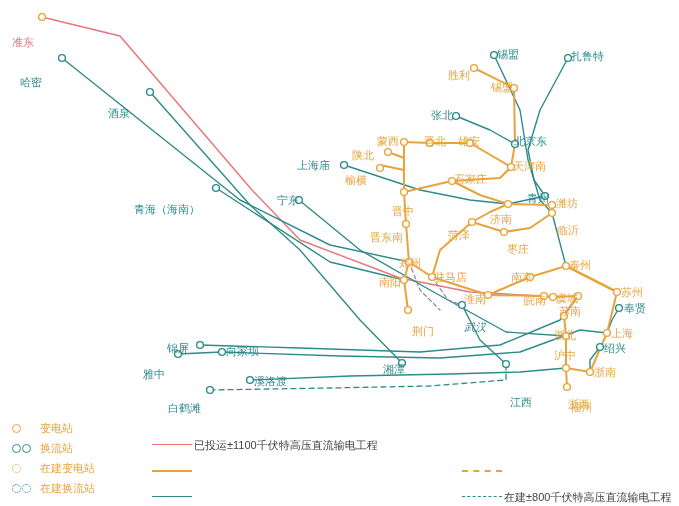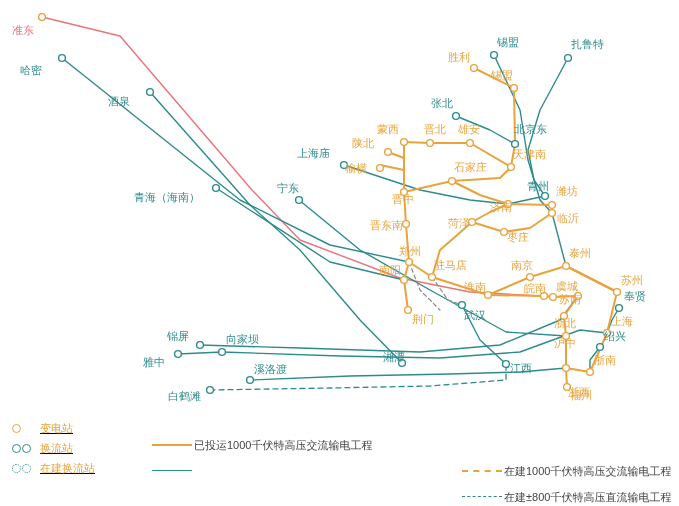--- a/index.html
+++ b/index.html
@@ -25,34 +25,34 @@
     left: 0; top: 0;
     width: 679px;
     height: 506px;
   }
   .node-label {
     position: absolute;
     font-size: 11px;
     white-space: nowrap;
     line-height: 12px;
     letter-spacing: 0px;
+    margin-top: 12px;
   }
   .legend {
     position: absolute;
     left: 0;
     top: 410px;
     width: 679px;
     height: 96px;
     font-size: 11px;
   }
   .legend-col-symbols {
     position: absolute;
     left: 12px;
     top: 8px;
-    text-decoration: underline;
   }
   .legend-sym-row {
     display: flex;
     align-items: center;
     height: 20px;
   }
   .legend-sym-row .sym {
     width: 28px;
     display: flex;
     align-items: center;
@@ -265,21 +265,21 @@
   <div class="node-label" style="left:277px; top:182px; color:#2e8b8b;">宁东</div>
   <div class="node-label" style="left:297px; top:147px; color:#2e8b8b;">上海庙</div>
   <div class="node-label" style="left:345px; top:162px; color:#e8a33d;">榆横</div>
   <div class="node-label" style="left:352px; top:137px; color:#e8a33d;">陕北</div>
   <div class="node-label" style="left:377px; top:123px; color:#e8a33d;">蒙西</div>
   <div class="node-label" style="left:424px; top:123px; color:#e8a33d;">晋北</div>
   <div class="node-label" style="left:458px; top:123px; color:#e8a33d;">雄安</div>
   <div class="node-label" style="left:514px; top:123px; color:#2e8b8b;">北京东</div>
   <div class="node-label" style="left:513px; top:148px; color:#e8a33d;">天津南</div>
   <div class="node-label" style="left:431px; top:97px;  color:#2e8b8b;">张北</div>
-  <div class="node-label" style="left:448px; top:51px;  color:#e8a33d;">胜利</div>
+  <div class="node-label" style="left:448px; top:57px;  color:#e8a33d;">胜利</div>
   <div class="node-label" style="left:497px; top:36px;  color:#2e8b8b;">锡盟</div>
   <div class="node-label" style="left:491px; top:69px;  color:#e8a33d;">锡盟</div>
   <div class="node-label" style="left:571px; top:38px;  color:#2e8b8b;text-align:right;">扎鲁特</div>
   <div class="node-label" style="left:454px; top:161px; color:#e8a33d;">石家庄</div>
   <div class="node-label" style="left:527px; top:180px; color:#2e8b8b;">青州</div>
   <div class="node-label" style="left:556px; top:185px; color:#e8a33d;">潍坊</div>
   <div class="node-label" style="left:557px; top:212px; color:#e8a33d;">临沂</div>
   <div class="node-label" style="left:490px; top:201px; color:#e8a33d;">济南</div>
   <div class="node-label" style="left:392px; top:193px; color:#e8a33d;">晋中</div>
   <div class="node-label" style="left:370px; top:219px; color:#e8a33d;">晋东南</div>
@@ -297,23 +297,23 @@
   <div class="node-label" style="left:568px; top:386px; color:#e8a33d;">浙西</div>
   <div class="node-label" style="left:570px; top:389px; color:#e8a33d;">福州</div>
   <div class="node-label" style="left:554px; top:317px; color:#e8a33d;">浙北</div>
   <div class="node-label" style="left:554px; top:337px; color:#e8a33d;">沪中</div>
   <div class="node-label" style="left:559px; top:293px; color:#e8a33d;">苏南</div>
   <div class="node-label" style="left:524px; top:282px; color:#e8a33d;">皖南</div>
   <div class="node-label" style="left:556px; top:280px; color:#e8a33d;">虞城</div>
   <div class="node-label" style="left:464px; top:281px; color:#e8a33d;">淮南</div>
   <div class="node-label" style="left:379px; top:264px; color:#e8a33d;">南阳</div>
   <div class="node-label" style="left:412px; top:313px; color:#e8a33d;">荆门</div>
-  <div class="node-label" style="left:464px; top:309px; color:#2e8b8b;">武汉</div>
+  <div class="node-label" style="left:464px; top:309px; color:#2e8b8b;font-style:italic;">武汉</div>
   <div class="node-label" style="left:383px; top:351px; color:#2e8b8b;">湘潭</div>
-  <div class="node-label" style="left:510px; top:362px; color:#2e8b8b;">江西</div>
+  <div class="node-label" style="left:510px; top:384px; color:#2e8b8b;">江西</div>
   <div class="node-label" style="left:167px; top:330px; color:#2e8b8b;text-align:right;">锦屏</div>
   <div class="node-label" style="left:143px; top:356px; color:#2e8b8b;">雅中</div>
   <div class="node-label" style="left:226px; top:333px; color:#2e8b8b;">向家坝</div>
   <div class="node-label" style="left:254px; top:363px; color:#2e8b8b;">溪洛渡</div>
   <div class="node-label" style="left:168px; top:390px; color:#2e8b8b;">白鹤滩</div>
 </div>
 
 <div class="legend">
 
   <div class="legend-col-symbols">
@@ -327,49 +327,59 @@
       <span class="sym">
         <span class="dot-pair">
             <span class="dot-t"></span>
             <span class="dot-t"></span>
           </span>
       </span>
       <span class="txt">换流站</span>
     </div>
     <div class="legend-sym-row">
       <span class="sym">
+          <span class="dot-o" style="border-style:dotted;"></span>
+        </span>
+      <span class="txt">在建变电站</span>
+    </div>
+    <div class="legend-sym-row">
+      <span class="sym">
         <span class="dot-pair">
             <span class="dot-t" style="border-style:dotted;"></span>
             <span class="dot-t" style="border-style:dotted;"></span>
           </span>
       </span>
       <span class="txt">在建换流站</span>
     </div>
   </div>
 
   <div class="legend-lines">
     <div class="legend-line-row">
       <span class="lsym">
+          <span class="lline" style="border-top-color:#e8747c;"></span>
+        </span>
+      <span class="ltxt">已投运±1100千伏特高压直流输电工程</span>
+    </div>
+    <div class="legend-line-row">
+      <span class="lsym">
           <span class="lline" style="border-top-color:#e8a33d; border-top-width:2.4px;"></span>
         </span>
-      <span class="ltxt">已投运1000千伏特高压交流输电工程</span>
     </div>
     <div class="legend-line-row">
       <span class="lsym">
           <span class="lline" style="border-top-color:#2e8b8b;"></span>
         </span>
     </div>
   </div>
 
   <div class="legend-right">
     <div class="legend-line-row">
       <span class="lsym">
           <span class="lline" style="border-top-color:#e8a33d; border-top-width:2.4px; border-top-style:dashed;"></span>
         </span>
-      <span class="ltxt">在建1000千伏特高压交流输电工程</span>
     </div>
     <div class="legend-line-row">
       <span class="lsym">
           <span class="lline" style="border-top-color:#2e8b8b; border-top-style:dashed;"></span>
         </span>
       <span class="ltxt">在建±800千伏特高压直流输电工程</span>
     </div>
   </div>
 
 </div>

